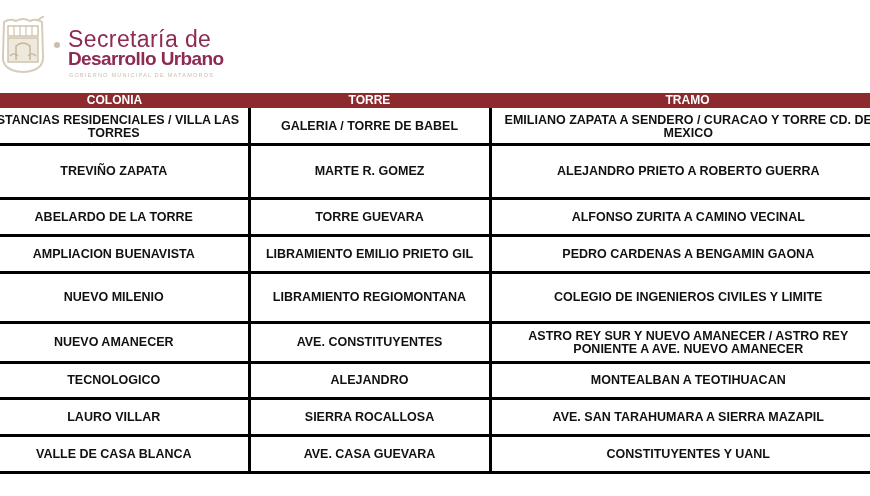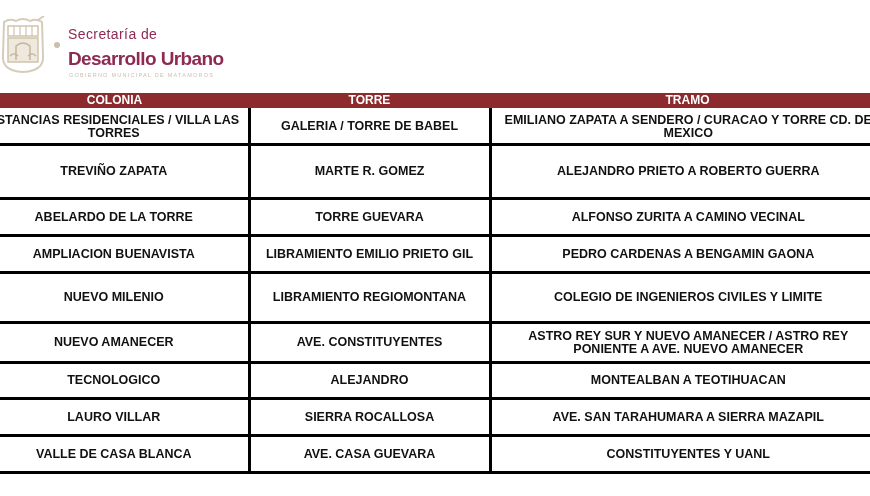--- a/index.html
+++ b/index.html
@@ -34,21 +34,21 @@
       top: 28px;
       width: 6px;
       height: 6px;
       border-radius: 50%;
       background: #c9bfae;
     }
     .title1 {
       position: absolute;
       left: 68px;
       top: 12px;
-      font-size: 14px;
+      font-size: 23px;
       color: #8f2a52;
       letter-spacing: 0.4px;
       white-space: nowrap;
     }
     .title2 {
       position: absolute;
       left: 68px;
       top: 34px;
       font-size: 19px;
       font-weight: bold;

